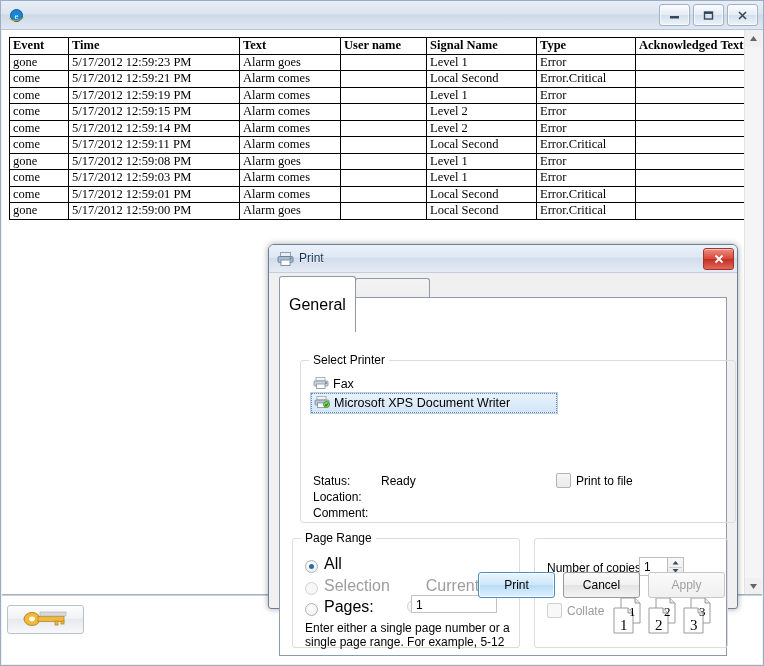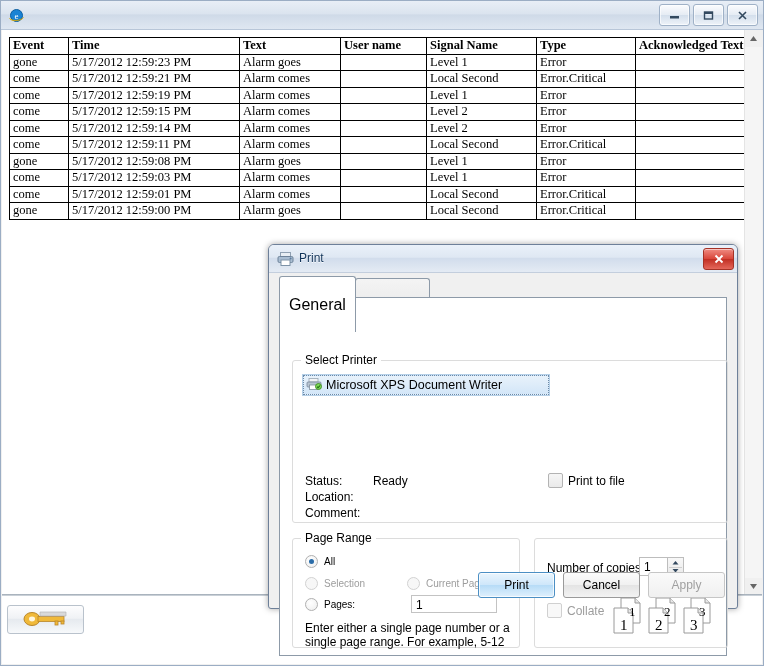--- a/index.html
+++ b/index.html
@@ -171,21 +171,21 @@
     border: 1px solid #dcdcdc;
     border-radius: 3px;
     box-sizing: border-box;
   }
   .group > .legend {
     position: absolute; left: 8px; top: -8px;
     background: #ffffff; padding: 0 4px;
     font-size: 12px; color: #000;
   }
 
-  #grp-printer { left: 12px; top: 62px; width: 436px; height: 163px; }
+  #grp-printer { left: 20px; top: 62px; width: 436px; height: 163px; }
   #grp-range   { left: 12px; top: 240px; width: 228px; height: 110px; }
   #grp-copies  { left: 254px; top: 240px; width: 194px; height: 110px; }
 
   .printer-list { position: absolute; left: 10px; top: 14px; right: 10px; }
   .printer-item {
     display: flex; align-items: center; height: 18px; padding: 0 2px;
     font-size: 12.5px;
   }
   .printer-item .pname { margin-left: 4px; }
   .printer-item.selected {
@@ -212,21 +212,21 @@
     font-size: 12px; font-family: "Liberation Sans", sans-serif;
     background: linear-gradient(180deg,#fbfbfb 0%,#f1f1f1 48%,#e4e4e4 52%,#f3f3f3 100%);
     border: 1px solid #9a9a9a;
     border-radius: 3px;
     display: flex; align-items: center; justify-content: center;
     color: #000;
   }
   #btn-preferences { position: absolute; right: 12px; top: 107px; width: 86px; height: 22px; }
   #btn-findprinter { position: absolute; right: 12px; top: 140px; width: 86px; height: 22px; }
 
-  .radio-row { position: absolute; display: flex; align-items: center; font-size: 10px; }
+  .radio-row { position: absolute; display: flex; align-items: flex-end; font-size: 16px; }
   .radio {
     width: 13px; height: 13px; border-radius: 50%;
     border: 1px solid #b0b0b0;
     background: radial-gradient(circle at 40% 35%, #ffffff 0%, #f2f2f2 70%);
     margin-right: 6px; position: relative;
     box-sizing: border-box;
   }
   .radio.on::after {
     content: ""; position: absolute; left: 3px; top: 3px; width: 5px; height: 5px;
     border-radius: 50%; background: #2a6ca8;
@@ -474,20 +474,31 @@
       <div class="tab">Options</div>
     </div>
 
     <div class="tabpage">
 
       <div class="group" id="grp-printer">
         <span class="legend">Select Printer</span>
 
         <div class="printer-list">
 
+          <div class="printer-item">
+            <span>
+              <svg width="16" height="15" viewBox="0 0 16 15">
+                <rect x="3" y="2.5" width="9" height="3.5" fill="#f2f4f6" stroke="#9aa7b4" stroke-width=".8"></rect>
+                <rect x="1" y="6" width="14" height="5" rx="1" fill="#cdd6de" stroke="#7d8b99" stroke-width=".8"></rect>
+                <rect x="3.5" y="9" width="8.5" height="4.5" fill="#fff" stroke="#808f9d" stroke-width=".8"></rect>
+                <circle cx="13" cy="8" r=".9" fill="#5d7080"></circle>
+              </svg>
+            </span>
+            <span class="pname">Fax</span>
+          </div>
 
           <div class="printer-item selected">
             <span>
               <svg width="16" height="15" viewBox="0 0 16 15">
                 <rect x="3" y="2.5" width="9" height="3.5" fill="#f2f4f6" stroke="#9aa7b4" stroke-width=".8"></rect>
                 <rect x="1" y="6" width="14" height="5" rx="1" fill="#b8c5d2" stroke="#76859a" stroke-width=".8"></rect>
                 <rect x="3.5" y="9" width="8.5" height="4.5" fill="#fff" stroke="#808f9d" stroke-width=".8"></rect>
                 <circle cx="12.5" cy="10.5" r="3" fill="#7ed957" stroke="#3d8b22" stroke-width=".9"></circle>
                 <path d="M11 10.6 l1.1 1.1 l2-2.2" stroke="#1f6b11" stroke-width="1.1" fill="none"></path>
               </svg>

